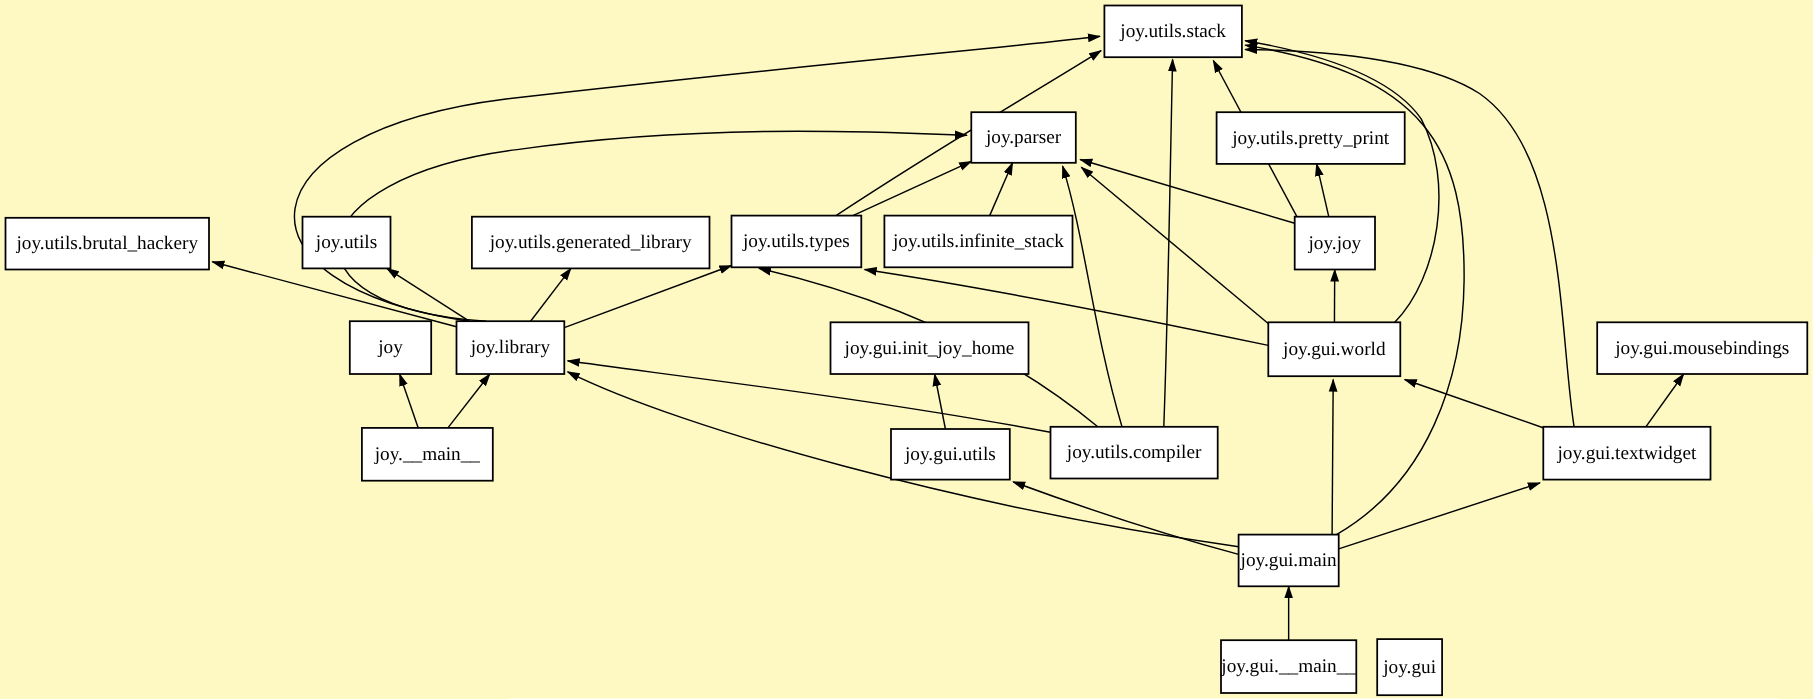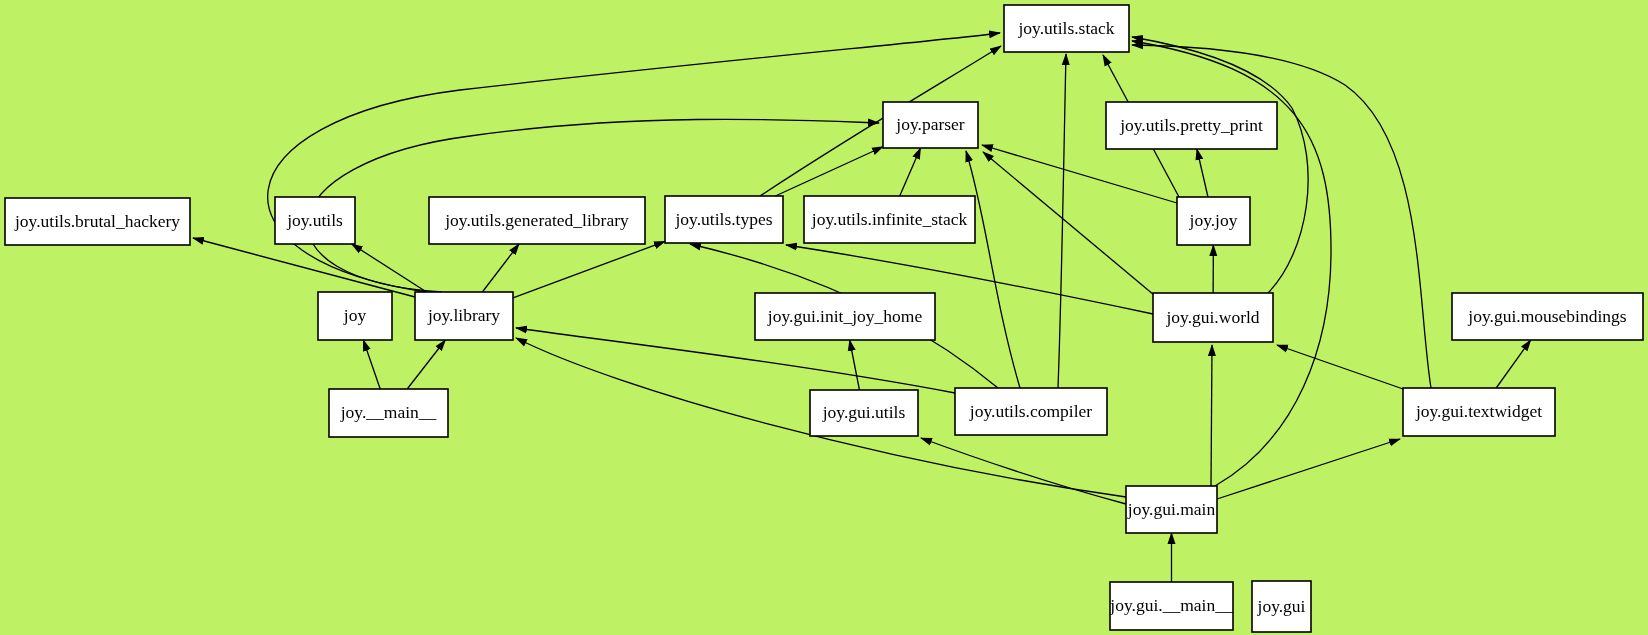--- a/index.html
+++ b/index.html
@@ -4,21 +4,21 @@
 <style>
   html, body {
     margin: 0;
     padding: 0;
     background: #ffffff;
   }
   #stage {
     position: relative;
     width: 1648px;
     height: 635px;
-    background: #bef264;
+    background: #fef9c3;
     overflow: hidden;
   }
   svg text.node-label {
     font-family: "Liberation Serif", "DejaVu Serif", serif;
     font-size: 17.5px;
     fill: #000000;
     text-anchor: middle;
     dominant-baseline: middle;
   }
   svg rect.node-box {

